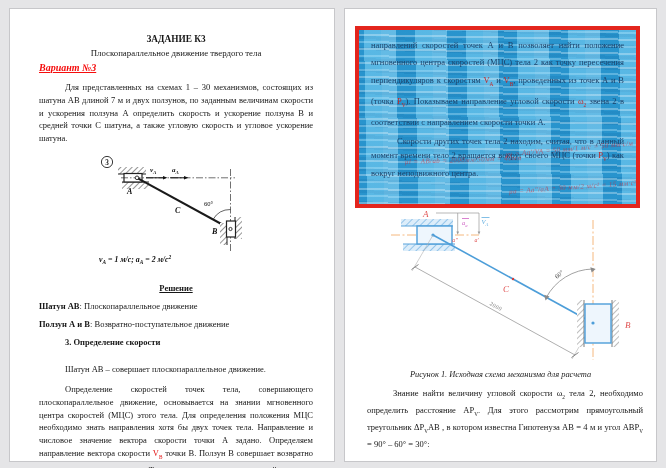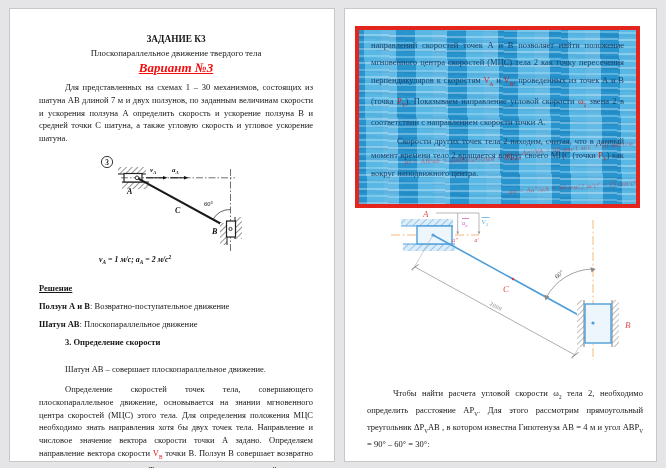--- a/index.html
+++ b/index.html
@@ -10,24 +10,24 @@
     -webkit-font-smoothing:antialiased;
   }
   .page{position:absolute;background:#fff;border:1px solid #c7c7ca;box-sizing:border-box;}
   #pageL{left:9px;top:8px;width:326px;height:454px;}
   #pageR{left:344px;top:8px;width:313px;height:454px;}
 
   
   .lp{padding:24px 21px 0 29px;font-size:8.5px;line-height:12.9px;color:#161616;text-align:justify;}
   .t1{font-size:9.3px;font-weight:bold;text-align:center;margin:0;}
   .t2{font-size:8.8px;font-weight:normal;text-align:center;margin:1px 0 0;}
-  .variant{font-size:13px;font-weight:bold;font-style:italic;text-decoration:underline;color:#f50d0d;text-align:center;margin:2px 0 6px;}
+  .variant{font-size:10px;font-weight:bold;font-style:italic;text-decoration:underline;color:#f50d0d;text-align:left;margin:2px 0 6px;}
   p{margin:0;}
   .ind{text-indent:26px;}
-  .sol-head{font-weight:bold;text-decoration:underline;margin:9px 0 5px;}
+  .sol-head{text-align:center;font-weight:bold;text-decoration:underline;margin:9px 0 5px;}
   .sline{text-align:left;margin:2px 0 5px;}
   .lead{font-weight:bold;}
   .sub1{font-weight:bold;text-indent:26px;margin:1px 0 7px;text-align:left;}
   .p2line{margin:14px 0 7px;}
   .red{color:#e21212;}
   sub{font-size:0.62em;}
   .diagram-wrap{margin:4px 0 3px 54px;}
 
   
   .rp{position:relative;width:100%;height:100%;}
@@ -107,22 +107,22 @@
         <line x1="142" y1="68" x2="142" y2="90" stroke="#222" stroke-width="1"></line>
         <rect x="133.5" y="72" width="9" height="16" fill="#fff" stroke="#222" stroke-width="1.2"></rect>
         <circle cx="137.5" cy="80" r="1.6" fill="#fff" stroke="#222" stroke-width=".9"></circle>
         <text x="119" y="85" font-size="8" font-style="italic" font-weight="bold" fill="#111">B</text>
 
         <text x="6" y="113" font-size="7.8" font-style="italic" font-weight="bold" fill="#111"><tspan>v</tspan><tspan dy="1.6" font-size="5.4">A</tspan><tspan dy="-1.6"> = 1 м/с; </tspan><tspan>a</tspan><tspan dy="1.6" font-size="5.4">A</tspan><tspan dy="-1.6"> = 2 м/с</tspan><tspan dy="-2.6" font-size="5.4">2</tspan></text>
       </svg>
     </div>
 
     <p class="sol-head">Решение</p>
+    <p class="sline"><span class="lead">Шатун АВ</span><span>: Плоскопараллельное движение</span></p>
     <p class="sline"><span class="lead">Ползун А и В</span><span>: Возвратно-поступательное движение</span></p>
-    <p class="sline"><span class="lead">Шатун АВ</span><span>: Плоскопараллельное движение</span></p>
     <p class="sub1">3.  Определение скорости</p>
     <p class="ind p2line"><span>Шатун АВ – совершает плоскопараллельное движение.</span></p>
     <p class="ind"><span>Определение скоростей точек тела, совершающего плоскопараллельное движение, основывается на знании мгновенного центра скоростей (МЦС) этого тела. Для определения положения МЦС необходимо знать направления хотя бы двух точек тела. Направление и числовое значение вектора скорости точки А задано. Определяем направление вектора скорости </span><span class="red"><span>V</span><sub>B</sub></span><span> точки В. Ползун В совершает возвратно – поступательное движение. То значит, направление векторной скорости точки В – горизонтальное. Знание</span></p>
   </div>
 </div>
 
 <div class="page" id="pageR">
   <div class="rp">
 
     <div class="redbox">
@@ -189,16 +189,17 @@
 
       <rect x="232" y="92" width="7" height="47" fill="url(#hg)"></rect>
       <line x1="239" y1="92" x2="239" y2="139" stroke="#6f6f6f" stroke-width=".9"></line>
       <rect x="267" y="92" width="7" height="47" fill="url(#hg)"></rect>
       <line x1="267" y1="92" x2="267" y2="139" stroke="#6f6f6f" stroke-width=".9"></line>
       <rect x="240" y="96" width="26" height="39" fill="#eef6fd" stroke="#4d9ed9" stroke-width="1.4"></rect>
       <circle cx="248" cy="115" r="1.6" fill="#4d9ed9"></circle>
       <text x="280" y="120" font-size="9" font-style="italic" fill="#e05252">B</text>
     </svg>
 
-
-    <p class="botp ind"><span>Чтобы найти расчета угловой скорости </span><span><span>ω</span><sub>2</sub></span><span> тела 2, необходимо определить расстояние АР</span><sub>V</sub><span>. Для этого рассмотрим прямоугольный треугольник ΔР</span><sub>V</sub><span>АВ , в котором известна Гипотенуза АВ = 4 м и угол  АВР</span><sub>V</sub><span> = 90° – 60° = 30°:</span></p>
+    <p class="caption">Рисунок 1. Исходная схема механизма для расчета</p>
+
+    <p class="botp ind"><span>Знание найти величину угловой скорости </span><span><span>ω</span><sub>2</sub></span><span> тела 2, необходимо определить расстояние АР</span><sub>V</sub><span>. Для этого рассмотрим прямоугольный треугольник ΔР</span><sub>V</sub><span>АВ , в котором известна Гипотенуза АВ = 4 м и угол  АВР</span><sub>V</sub><span> = 90° – 60° = 30°:</span></p>
   </div>
 </div>
 
 </body></html>

